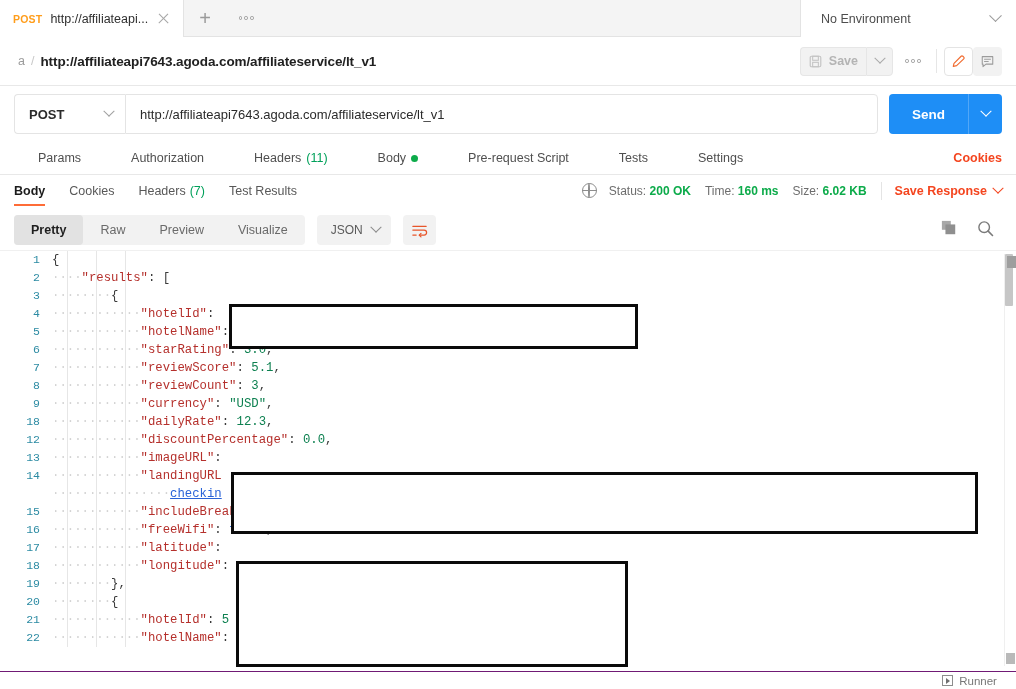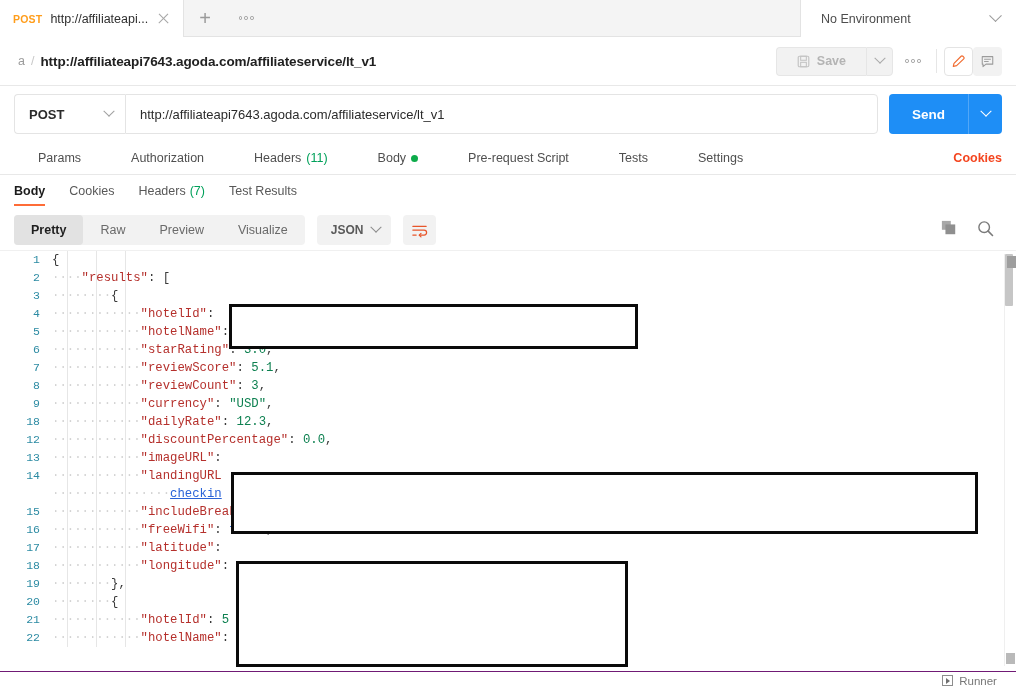--- a/index.html
+++ b/index.html
@@ -67,21 +67,21 @@
   }
   .crumb { display:flex; align-items:center; gap:6px; flex:1; }
   .crumb-a { font-size:12.5px; color:#9b9b9b; }
   .crumb-sep { font-size:12.5px; color:#c8c8c8; }
   .crumb-title { font-size:13.5px; color:#212121; font-weight:700; letter-spacing:-.1px; }
 
   .save-grp { display:flex; align-items:center; }
   .savebtn {
     display:flex; align-items:center; gap:7px;
     background:#f2f2f2; border:1px solid #e6e6e6; border-right:none;
-    border-radius:4px 0 0 4px; padding:0 20px; height:29px; cursor:pointer;
+    border-radius:4px 0 0 4px; padding:0 8px; height:29px; cursor:pointer;
   }
   .savebtn .lbl { font-size:12.5px; color:#b4b4b4; font-weight:700; }
   .savecaret {
     background:#f2f2f2; border:1px solid #e6e6e6; border-radius:0 4px 4px 0;
     width:27px; height:29px; display:flex; align-items:center; justify-content:center; cursor:pointer;
   }
   .savecaret .chev { width:8px;height:8px;border-color:#a9a9a9; }
   .hdots { width:40px; height:29px; display:flex; align-items:center; justify-content:center; cursor:pointer; }
   .vsep { width:1px; height:24px; background:#e6e6e6; margin:0 7px 0 3px; }
   .sqbtn {
@@ -160,21 +160,21 @@
   .seg { display:flex; background:#f2f2f2; border-radius:4px; height:30px; align-items:stretch; }
   .seg div {
     font-size:12.5px; color:#6a6a6a; padding:0 17px; display:flex; align-items:center; cursor:pointer;
     border-radius:4px;
   }
   .seg div.on { background:#e2e2e2; color:#1e1e1e; font-weight:700; }
   .jsonsel {
     margin-left:12px; background:#f2f2f2; border-radius:4px; height:30px;
     display:flex; align-items:center; gap:9px; padding:0 11px 0 14px; cursor:pointer;
   }
-  .jsonsel .t { font-size:12px; color:#5a5a5a; font-weight:700; }
+  .jsonsel .t { font-size:12px; color:#5a5a5a; font-weight:400; }
   .jsonsel .chev { width:8px;height:8px;border-color:#8c8c8c; }
   .wrapbtn {
     margin-left:12px; background:#f2f2f2; border-radius:4px; width:33px; height:30px;
     display:flex; align-items:center; justify-content:center; cursor:pointer;
   }
   .rightacts { margin-left:auto; display:flex; align-items:center; gap:20px; padding-right:8px; }
 
   
   .codewrap {
     position:absolute; top:250px; left:0; width:1016px; height:421px;
@@ -347,20 +347,40 @@
       <span>Cookies</span>
     </div>
     <div class="ptab">
       <span>Headers</span>
       <span class="cnt">(7)</span>
     </div>
     <div class="ptab">
       <span>Test Results</span>
     </div>
 
+    <div class="meta">
+      <span class="globe"></span>
+      <span class="metaitem">
+        <span>Status:</span>
+        <b>200 OK</b>
+      </span>
+      <span class="metaitem">
+        <span>Time:</span>
+        <b>160 ms</b>
+      </span>
+      <span class="metaitem">
+        <span>Size:</span>
+        <b>6.02 KB</b>
+      </span>
+      <span class="metasep"></span>
+      <span class="saveresp">
+        <span>Save Response</span>
+        <span class="chev"></span>
+      </span>
+    </div>
   </div>
 
   <div class="fmtbar">
     <div class="seg">
       <div class="on">Pretty</div>
       <div>Raw</div>
       <div>Preview</div>
       <div>Visualize</div>
     </div>
     <div class="jsonsel">

